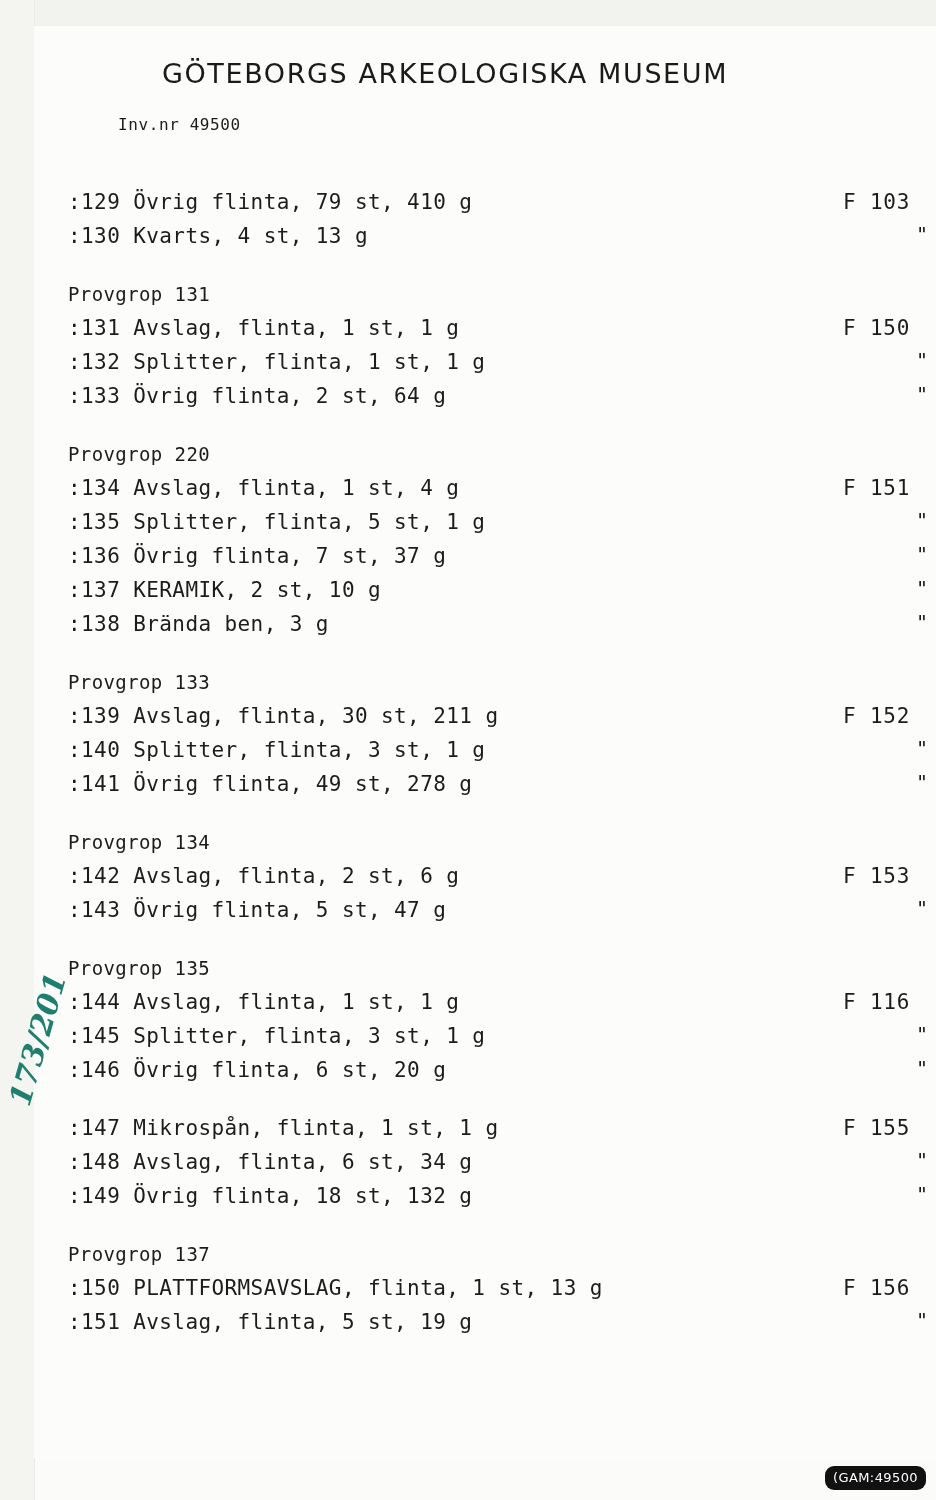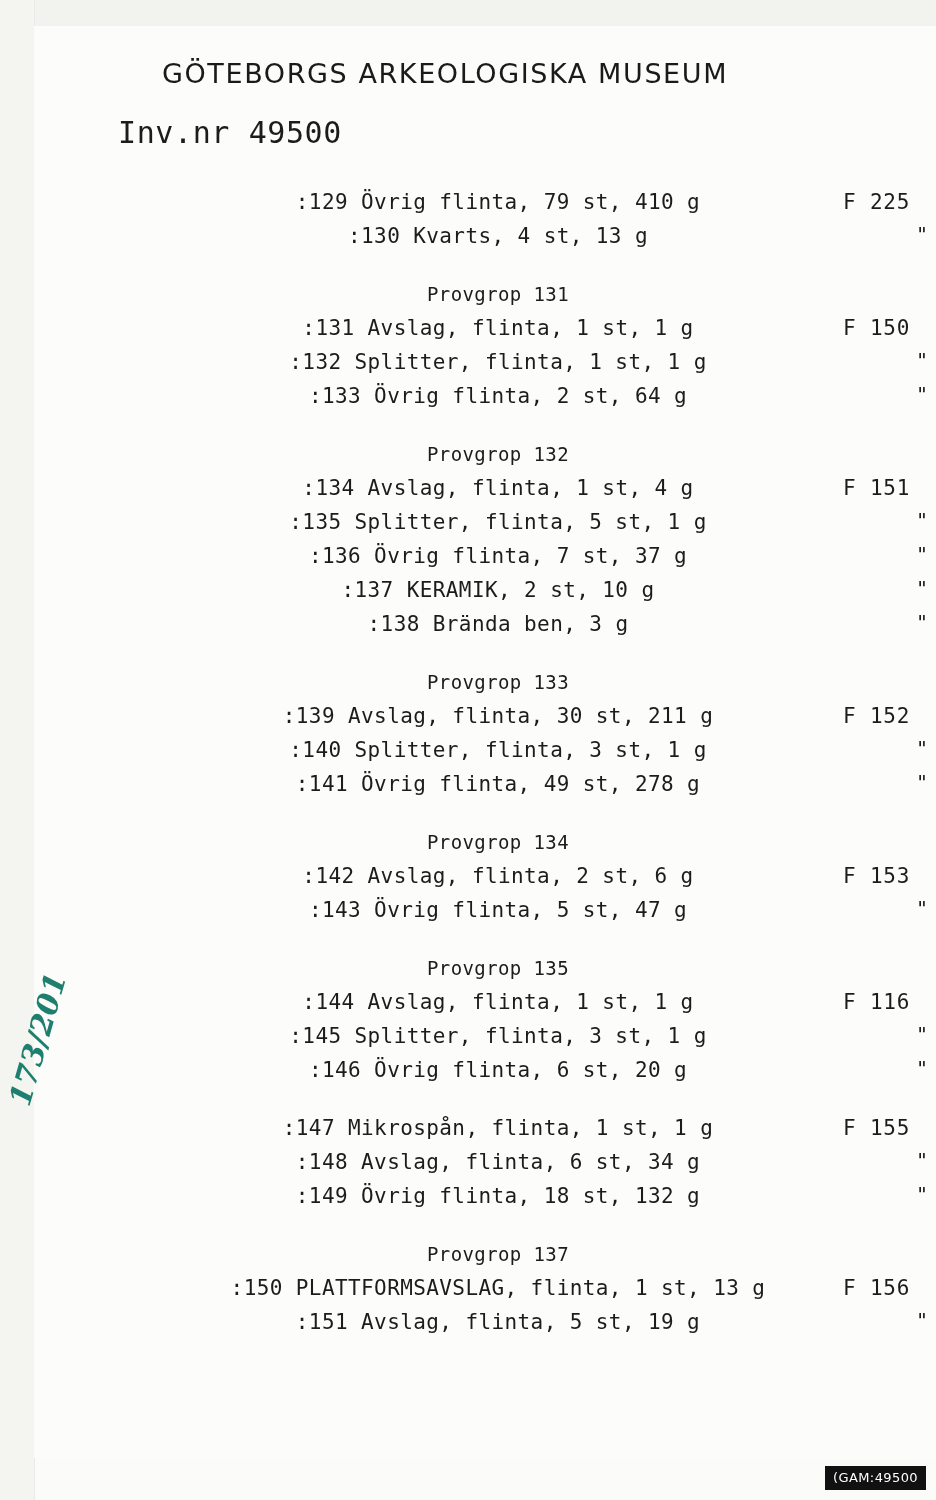--- a/index.html
+++ b/index.html
@@ -45,36 +45,35 @@
     font-weight: 500;
     letter-spacing: 1.6px;
     color: #1a1a1a;
     white-space: nowrap;
     margin-left: 47px;
   }
   .inv-line {
     position: absolute;
     left: 118px;
     top: 115px;
-    font-size: 30px;
+    font-size: 16px;
     letter-spacing: 0.6px;
     color: #1c1c1c;
     white-space: nowrap;
   }
 
   
   .listing {
     position: absolute;
     left: 68px;
     top: 185px;
     width: 860px;
   }
   .grp {
     margin-bottom: 24px;
-    text-align: center;
   }
   .grp:last-child { margin-bottom: 6px; }
   .grp-head {
     font-size: 19px;
     letter-spacing: 0.4px;
     line-height: 34px;
     white-space: pre;
   }
   .row {
     position: relative;
@@ -121,45 +120,46 @@
     position: absolute;
     right: 10px;
     bottom: 10px;
     background: #111111;
     color: #ffffff;
     font-family: "DejaVu Sans", sans-serif;
     font-size: 13px;
     letter-spacing: 0.4px;
     padding: 4px 8px 5px 8px;
     white-space: nowrap;
+    border-radius: 9px;
   }
 </style>
 </head>
 <body>
 
 <div class="page-edge-top"></div>
 <div class="page-edge-left"></div>
 <div class="sheet"></div>
 
 <div class="doc-title">GÖTEBORGS ARKEOLOGISKA MUSEUM</div>
 <div class="inv-line">Inv.nr 49500</div>
 
 <div class="listing">
     <div class="grp">
-      <div class="row"><span class="txt">:129 Övrig flinta, 79 st, 410 g</span><span class="fnum">F 225</span></div>
+      <div class="row"><span class="txt">:129 Övrig flinta, 79 st, 410 g</span><span class="fnum">F 103</span></div>
       <div class="row"><span class="txt">:130 Kvarts, 4 st, 13 g</span><span class="ditto">"</span></div>
     </div>
     <div class="grp">
       <div class="grp-head">Provgrop 131</div>
       <div class="row"><span class="txt">:131 Avslag, flinta, 1 st, 1 g</span><span class="fnum">F 150</span></div>
       <div class="row"><span class="txt">:132 Splitter, flinta, 1 st, 1 g</span><span class="ditto">"</span></div>
       <div class="row"><span class="txt">:133 Övrig flinta, 2 st, 64 g</span><span class="ditto">"</span></div>
     </div>
     <div class="grp">
-      <div class="grp-head">Provgrop 132</div>
+      <div class="grp-head">Provgrop 220</div>
       <div class="row"><span class="txt">:134 Avslag, flinta, 1 st, 4 g</span><span class="fnum">F 151</span></div>
       <div class="row"><span class="txt">:135 Splitter, flinta, 5 st, 1 g</span><span class="ditto">"</span></div>
       <div class="row"><span class="txt">:136 Övrig flinta, 7 st, 37 g</span><span class="ditto">"</span></div>
       <div class="row"><span class="txt">:137 KERAMIK, 2 st, 10 g</span><span class="ditto">"</span></div>
       <div class="row"><span class="txt">:138 Brända ben, 3 g</span><span class="ditto">"</span></div>
     </div>
     <div class="grp">
       <div class="grp-head">Provgrop 133</div>
       <div class="row"><span class="txt">:139 Avslag, flinta, 30 st, 211 g</span><span class="fnum">F 152</span></div>
       <div class="row"><span class="txt">:140 Splitter, flinta, 3 st, 1 g</span><span class="ditto">"</span></div>

